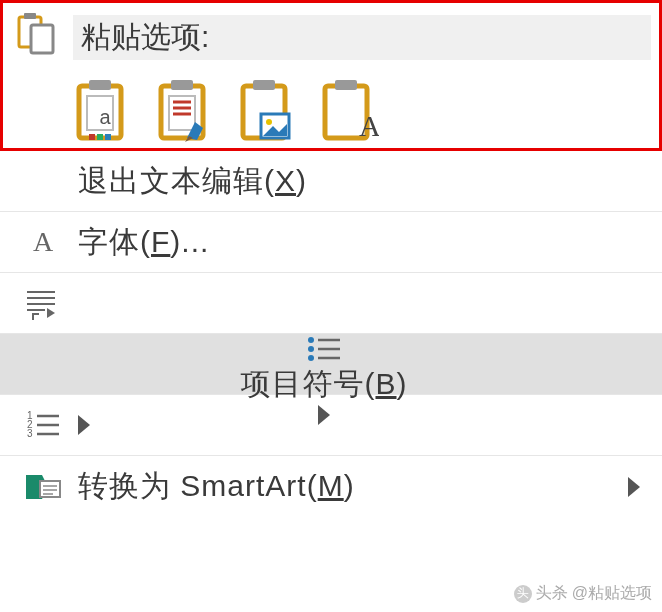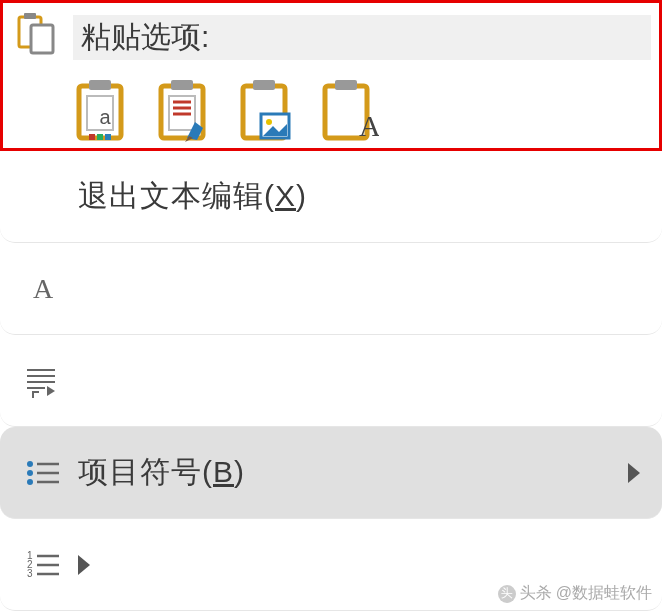--- a/index.html
+++ b/index.html
@@ -38,28 +38,27 @@
     }
     .clip-icon {
       width: 48px;
       height: 58px;
       position: relative;
       display: inline-block;
     }
     .menu-item {
       display: flex;
       align-items: center;
-      height: 92px;
+      height: 61px;
       padding-left: 8px;
       padding-right: 22px;
       border-bottom: 1px solid #e6e6e6;
       cursor: default;
-      border-radius: 15px;
-    }
-    .menu-item.hover { background: #e0e0e0; }
+    }
+    .menu-item.hover { background: #e0e0e0; flex-direction: column; }
     .menu-icon-slot {
       width: 70px;
       display: flex;
       justify-content: center;
       align-items: center;
     }
     .menu-label {
       flex: 1;
       font-size: 30px;
       letter-spacing: 1px;
@@ -157,20 +156,23 @@
       <span>退出文本编辑</span>(<u>X</u>)
     </span>
   </div>
 
   <div class="menu-item">
     <span class="menu-icon-slot">
       <svg width="34" height="34" viewBox="0 0 34 34">
           <text x="17" y="26" font-size="28" text-anchor="middle" fill="#666" font-family="serif">A</text>
         </svg>
     </span>
+    <span class="menu-label">
+      <span>字体</span>(<u>F</u>)<span>...</span>
+    </span>
   </div>
 
   <div class="menu-item">
     <span class="menu-icon-slot">
       <svg width="36" height="34" viewBox="0 0 36 34">
         <line x1="2" y1="6" x2="30" y2="6" stroke="#666" stroke-width="2"></line>
         <line x1="2" y1="12" x2="30" y2="12" stroke="#666" stroke-width="2"></line>
         <line x1="2" y1="18" x2="30" y2="18" stroke="#666" stroke-width="2"></line>
         <line x1="2" y1="24" x2="20" y2="24" stroke="#666" stroke-width="2"></line>
         <path d="M22 22 L22 32 L30 27 Z" fill="#666"></path>
@@ -213,22 +215,25 @@
   <div class="menu-item" style="border-bottom:none">
     <span class="menu-icon-slot">
       <svg width="38" height="32" viewBox="0 0 38 32">
         <path d="M2 4 L18 4 L24 16 L18 28 L2 28 Z" fill="#1a8a6a"></path>
         <rect x="16" y="10" width="20" height="16" fill="#fff" stroke="#888" stroke-width="2"></rect>
         <line x1="19" y1="15" x2="33" y2="15" stroke="#888" stroke-width="1.5"></line>
         <line x1="19" y1="19" x2="33" y2="19" stroke="#888" stroke-width="1.5"></line>
         <line x1="19" y1="23" x2="29" y2="23" stroke="#888" stroke-width="1.5"></line>
       </svg>
     </span>
+    <span class="menu-label">
+      <span>转换为 SmartArt</span>(<u>M</u>)
+    </span>
     <span class="submenu-arrow"></span>
   </div>
 
 </div>
 
 <div class="watermark">
   <span class="watermark-dot">头</span>
   <span>头杀</span>
-  <span>@数据蛙软件</span>
+  <span>@粘贴选项</span>
 </div>
 
 </body></html>

